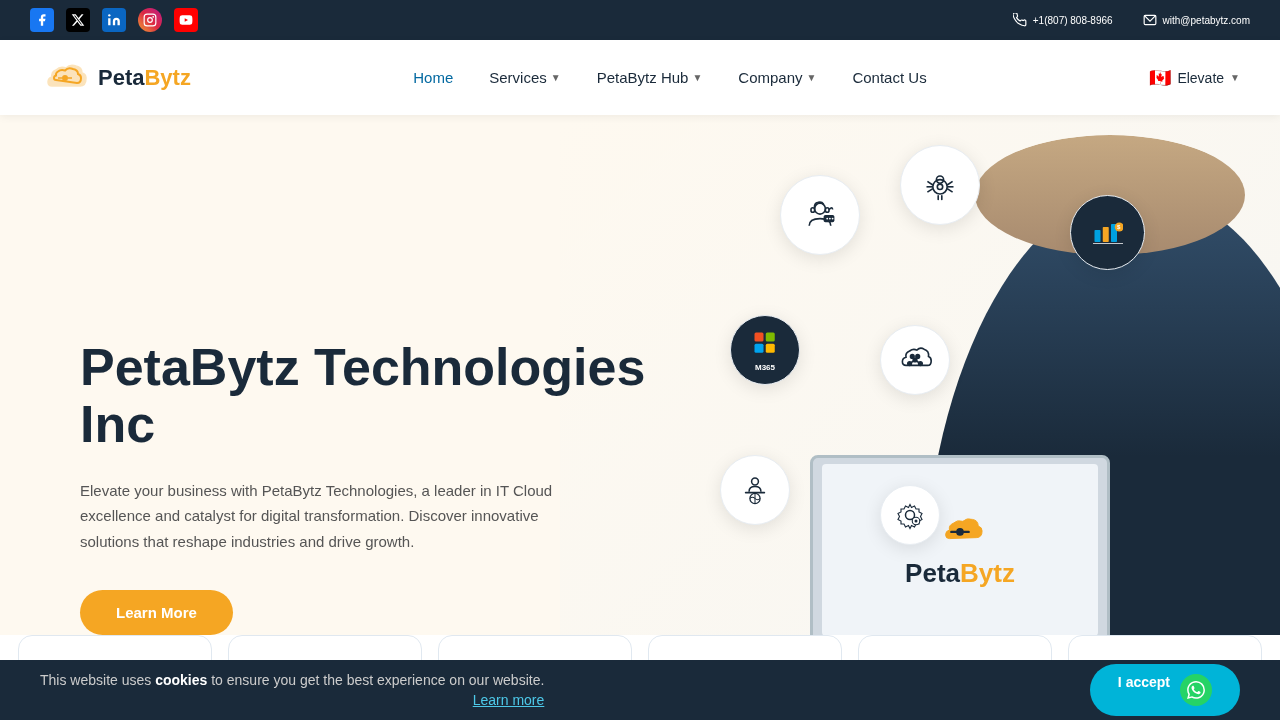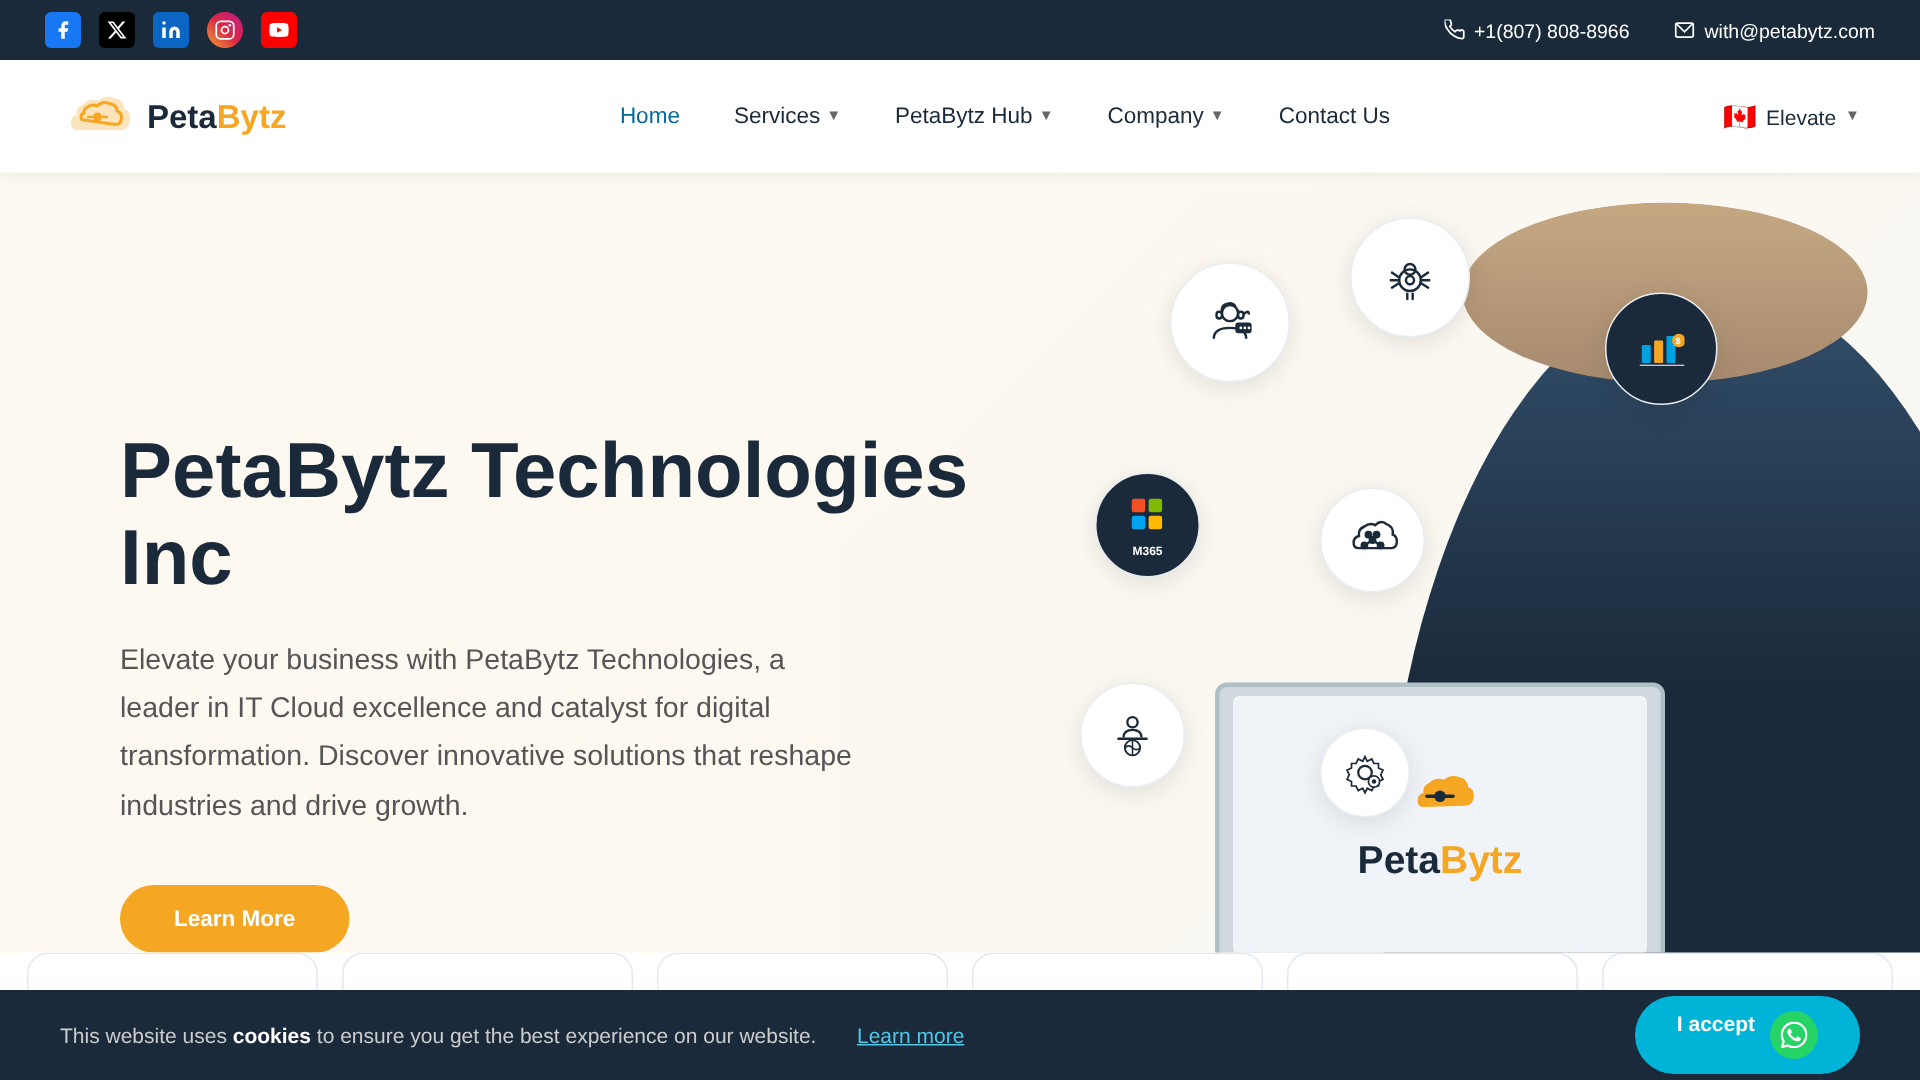--- a/index.html
+++ b/index.html
@@ -10,21 +10,21 @@
       background: #1a2a3a;
       height: 40px;
       display: flex;
       align-items: center;
       justify-content: space-between;
       padding: 0 30px;
     }
     .topbar-social { display: flex; gap: 12px; align-items: center; }
     .topbar-social span { color: #fff; font-size: 14px; cursor: pointer; }
     .topbar-contact { display: flex; gap: 30px; align-items: center; }
-    .topbar-contact a { color: #fff; text-decoration: none; font-size: 13px; display: flex; align-items: center; gap: 6px; }
+    .topbar-contact a { color: #fff; text-decoration: none; font-size: 10px; display: flex; align-items: center; gap: 6px; }
 
     
     .navbar {
       background: #fff;
       height: 75px;
       display: flex;
       align-items: center;
       justify-content: space-between;
       padding: 0 40px;
       box-shadow: 0 2px 8px rgba(0,0,0,0.06);
@@ -51,21 +51,21 @@
     }
     .hero-content { max-width: 600px; padding-top: 10px; z-index: 2; }
     .hero-title {
       font-size: 52px;
       font-weight: 800;
       color: #1a2a3a;
       line-height: 1.1;
       margin-bottom: 24px;
     }
     .hero-desc {
-      font-size: 19px;
+      font-size: 15px;
       color: #555;
       line-height: 1.7;
       margin-bottom: 36px;
       max-width: 500px;
     }
     .btn-learn-more {
       background: #f5a623;
       color: #fff;
       border: none;
       border-radius: 30px;
@@ -526,21 +526,21 @@
     <div class="service-card-icon">
       <svg width="36" height="36" viewBox="0 0 40 40" fill="none" stroke="#f5a623" stroke-width="2">
         <circle cx="20" cy="20" r="6"></circle>
         <path d="M20 6 L21.5 10 L26 8 L27 12 L32 12 L31 16 L35 18 L33 22 L35 26 L31 27 L32 32 L27 31 L26 35 L21.5 33 L20 38 L18.5 33 L14 35 L13 31 L8 32 L9 27 L5 26 L7 22 L5 18 L9 16 L8 12 L13 12 L14 8 L18.5 10 Z" stroke-width="1.5"></path>
       </svg>
     </div>
   </div>
 </div>
 
 <div class="cookie-banner">
-  <div style="display:flex;align-items:flex-end;gap:19px;">
+  <div style="display:flex;align-items:flex-end;gap:4px;flex-direction:column;">
     <span class="cookie-text">
       <span>This website uses </span><strong>cookies</strong><span> to ensure you get the best experience on our website.</span>
     </span>
     <a class="cookie-learn-more">Learn more</a>
   </div>
   <button class="cookie-accept-btn">
     <span>I accept</span>
     <span class="whatsapp-icon">
       <svg width="18" height="18" viewBox="0 0 24 24" fill="white">
         <path d="M17.472 14.382c-.297-.149-1.758-.867-2.03-.967-.273-.099-.471-.148-.67.15-.197.297-.767.966-.94 1.164-.173.199-.347.223-.644.075-.297-.15-1.255-.463-2.39-1.475-.883-.788-1.48-1.761-1.653-2.059-.173-.297-.018-.458.13-.606.134-.133.298-.347.446-.52.149-.174.198-.298.298-.497.099-.198.05-.371-.025-.52-.075-.149-.669-1.612-.916-2.207-.242-.579-.487-.5-.669-.51-.173-.008-.371-.01-.57-.01-.198 0-.52.074-.792.372-.272.297-1.04 1.016-1.04 2.479 0 1.462 1.065 2.875 1.213 3.074.149.198 2.096 3.2 5.077 4.487.709.306 1.262.489 1.694.625.712.227 1.36.195 1.871.118.571-.085 1.758-.719 2.006-1.413.248-.694.248-1.289.173-1.413-.074-.124-.272-.198-.57-.347m-5.421 7.403h-.004a9.87 9.87 0 01-5.031-1.378l-.361-.214-3.741.982.998-3.648-.235-.374a9.86 9.86 0 01-1.51-5.26c.001-5.45 4.436-9.884 9.888-9.884 2.64 0 5.122 1.03 6.988 2.898a9.825 9.825 0 012.893 6.994c-.003 5.45-4.437 9.884-9.885 9.884m8.413-18.297A11.815 11.815 0 0012.05 0C5.495 0 .16 5.335.157 11.892c0 2.096.547 4.142 1.588 5.945L.057 24l6.305-1.654a11.882 11.882 0 005.683 1.448h.005c6.554 0 11.89-5.335 11.893-11.893a11.821 11.821 0 00-3.48-8.413Z"></path>

